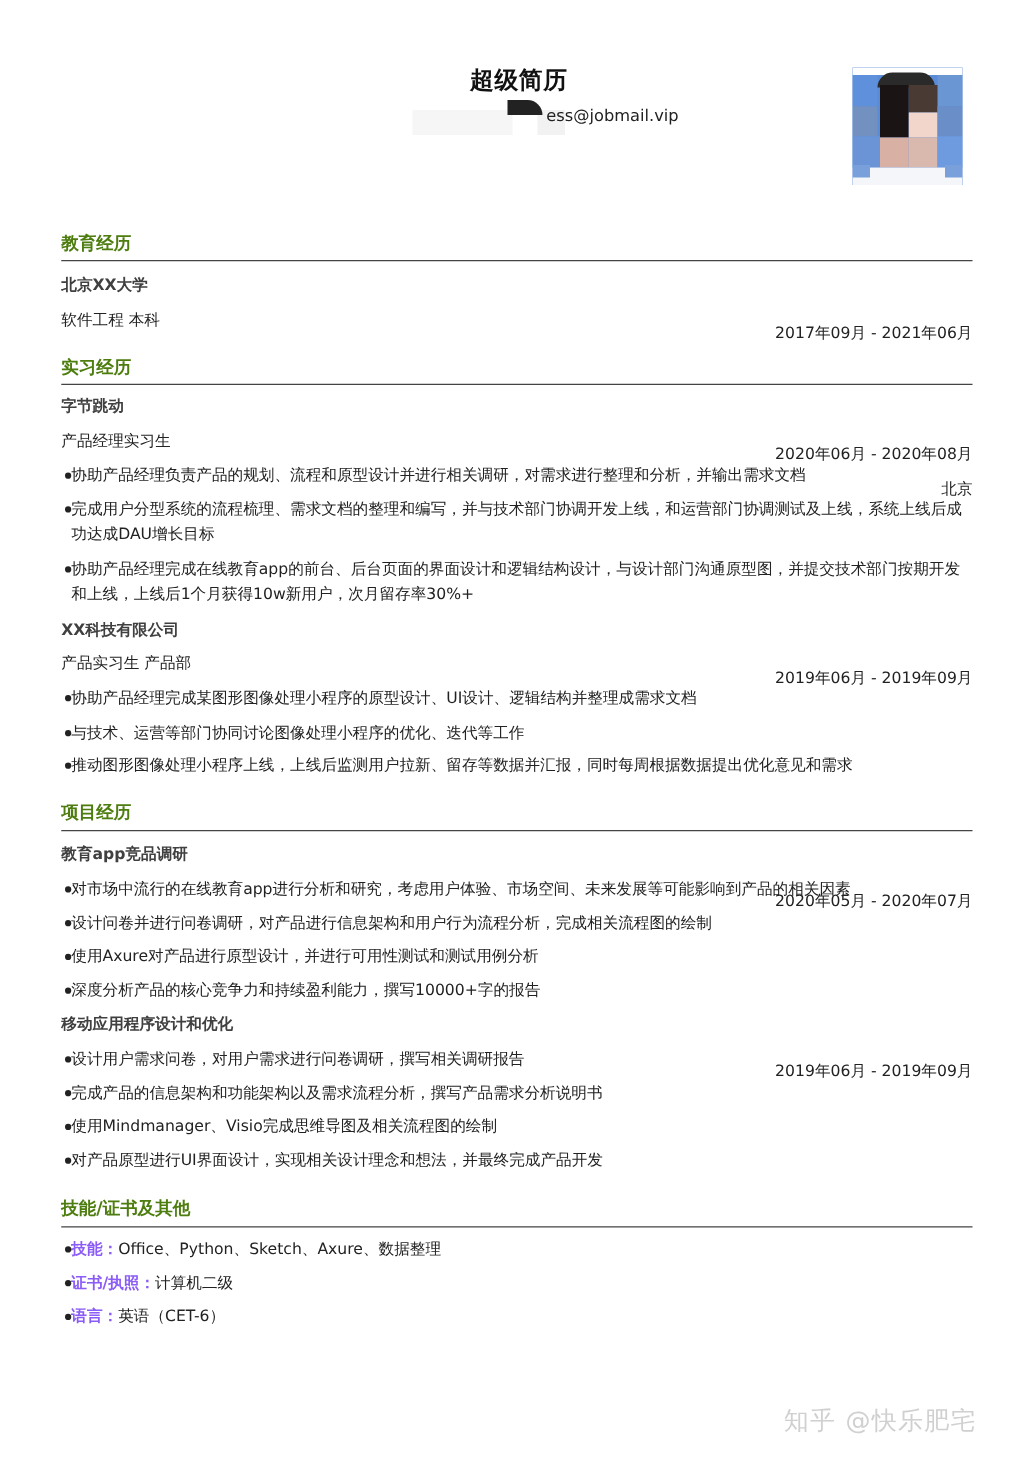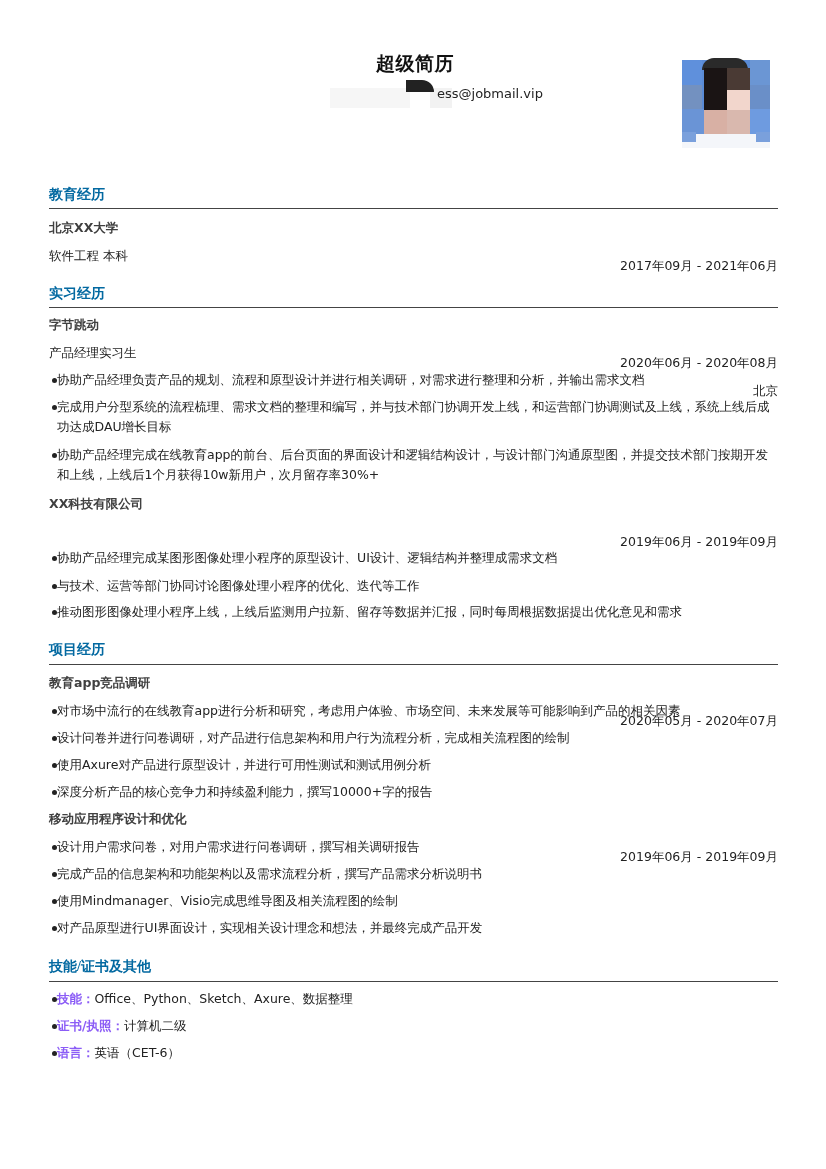--- a/index.html
+++ b/index.html
@@ -35,21 +35,21 @@
     white-space: nowrap;
   }
 
   .avatar {
     position: absolute; left: 682px; top: 54px; width: 88px; height: 94px;
     background: #5a8bd6; overflow: hidden;
   }
   .av-cell { position: absolute; }
 
   .section-title {
-    position: absolute; left: 49px; font-size: 14px; font-weight: bold; color: #0369a1; font-family: Liberation Serif, serif;
+    position: absolute; left: 49px; font-size: 14px; font-weight: bold; color: #4d7c0f;
   }
   .section-rule {
     position: absolute; left: 49px; width: 729px; height: 0;
     border-top: 1.5px solid #444;
   }
   .row {
     position: absolute; left: 49px; width: 729px; height: 18px;
     font-size: 12.5px;
   }
   .row .l { position: absolute; left: 0; top: 0; white-space: nowrap; }
@@ -137,20 +137,23 @@
   </div>
   <div class="bullet" style="top:445px;">
     <span class="dot"></span>
     <span class="txt">协助产品经理完成在线教育app的前台、后台页面的界面设计和逻辑结构设计，与设计部门沟通原型图，并提交技术部门按期开发和上线，上线后1个月获得10w新用户，次月留存率30%+</span>
   </div>
 
   <div class="row" style="top:496px;">
     <span class="l bold">XX科技有限公司</span>
     <span class="r plain">2019年06月  -  2019年09月</span>
   </div>
+  <div class="row" style="top:522px;">
+    <span class="l plain">产品实习生 产品部</span>
+  </div>
   <div class="bullet" style="top:548px;">
     <span class="dot"></span>
     <span class="txt">协助产品经理完成某图形图像处理小程序的原型设计、UI设计、逻辑结构并整理成需求文档</span>
   </div>
   <div class="bullet" style="top:576px;">
     <span class="dot"></span>
     <span class="txt">与技术、运营等部门协同讨论图像处理小程序的优化、迭代等工作</span>
   </div>
   <div class="bullet" style="top:602px;">
     <span class="dot"></span>
@@ -210,13 +213,14 @@
   </div>
   <div class="bullet" style="top:1016px;">
     <span class="dot"></span>
     <span class="txt"><span class="key">证书/执照：</span><span>计算机二级</span></span>
   </div>
   <div class="bullet" style="top:1043px;">
     <span class="dot"></span>
     <span class="txt"><span class="key">语言：</span><span>英语（CET-6）</span></span>
   </div>
 
+  <div class="watermark">知乎 @快乐肥宅</div>
 </div>
 
 </body></html>

